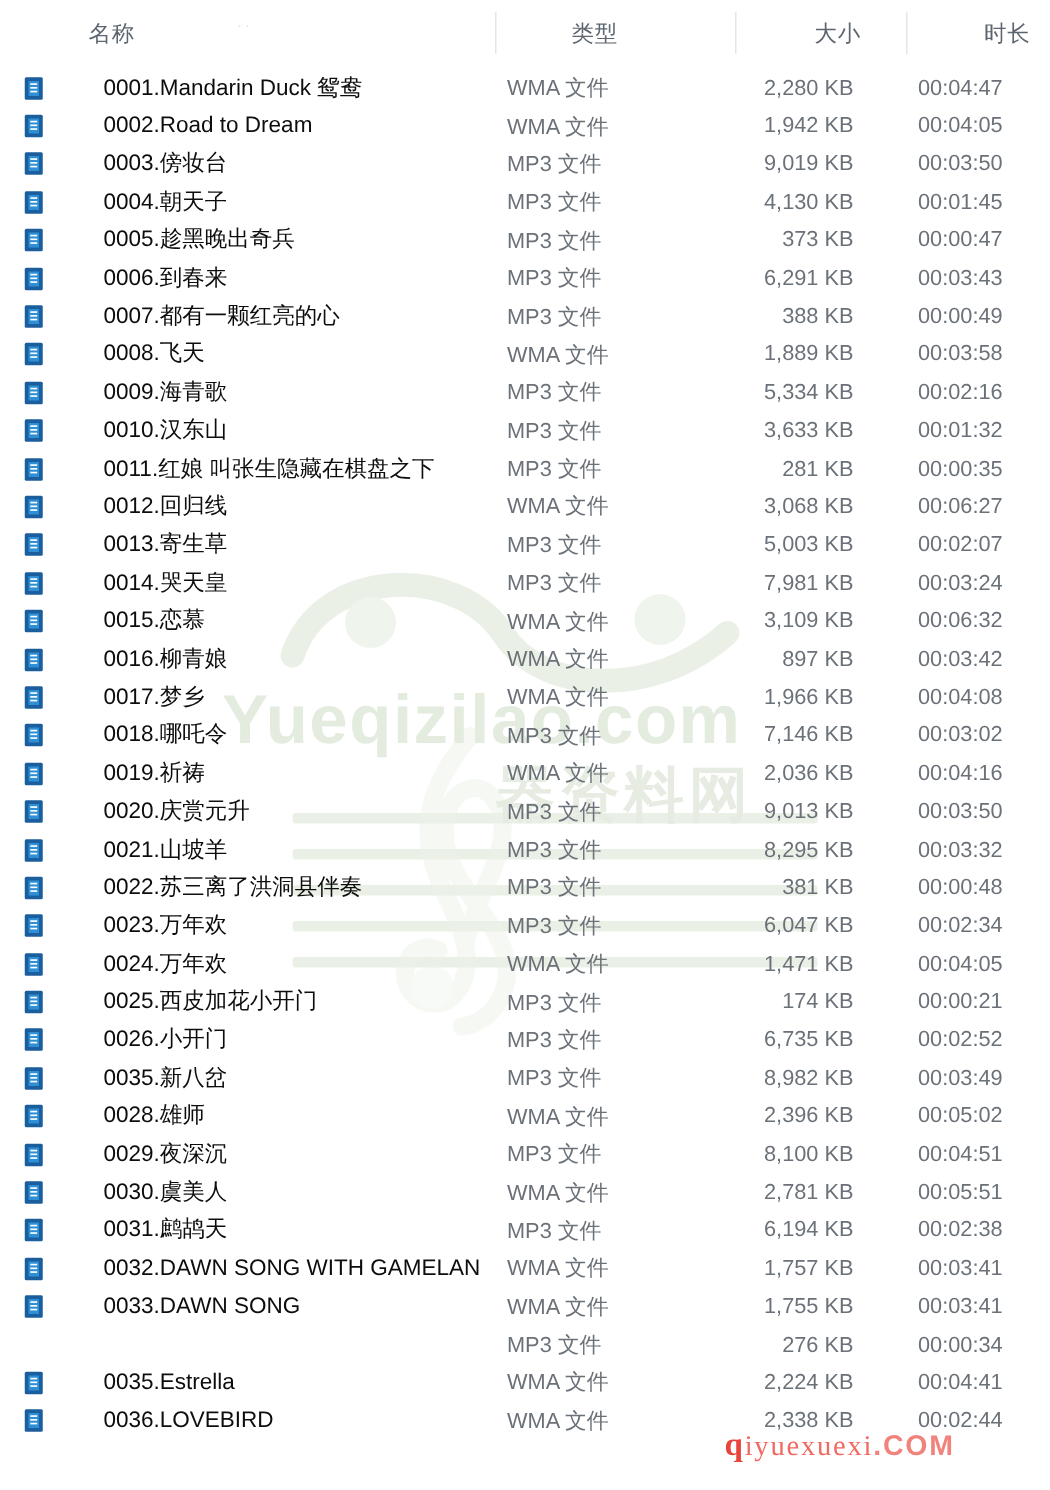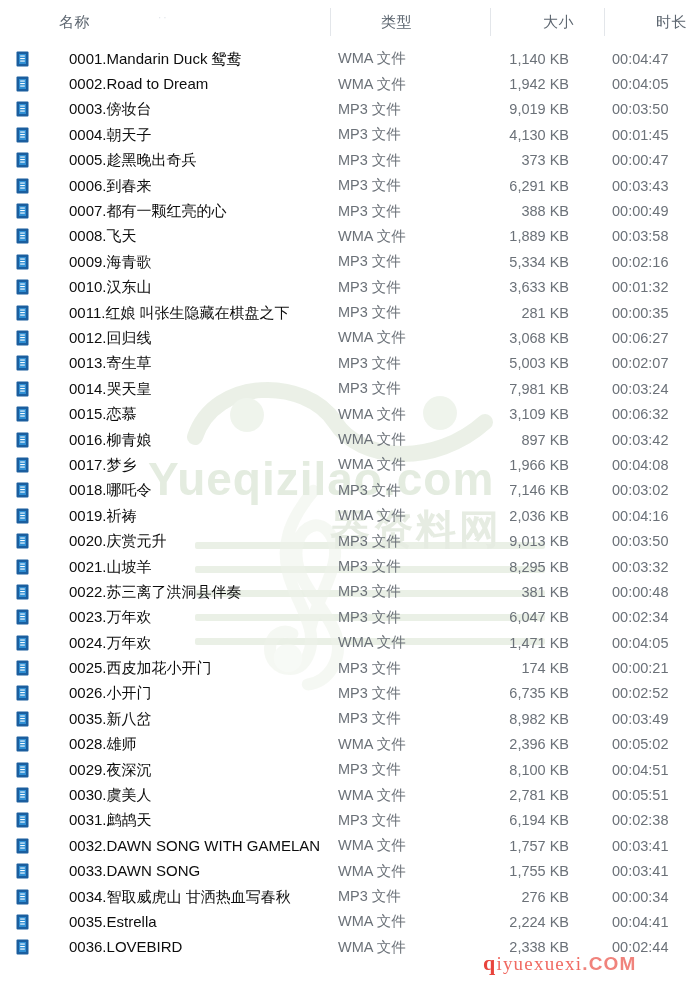--- a/index.html
+++ b/index.html
@@ -225,21 +225,21 @@
           <svg class="fileicon" viewBox="0 0 13 16">
             <rect x="0.5" y="0.5" width="12" height="15" rx="1" fill="#1b5e9e"></rect>
             <rect x="3" y="3" width="7" height="10" fill="#2f8fd4"></rect>
             <rect x="4.2" y="4.5" width="4.6" height="1.1" fill="#ffffff"></rect>
             <rect x="4.2" y="7" width="4.6" height="1.1" fill="#ffffff"></rect>
             <rect x="4.2" y="9.5" width="4.6" height="1.1" fill="#ffffff"></rect>
           </svg>
           <span class="name-text">0001.Mandarin Duck 鸳鸯</span>
         </div>
         <div class="c-type">WMA 文件</div>
-        <div class="c-size">1,140 KB</div>
+        <div class="c-size">2,280 KB</div>
         <div class="c-dur">00:04:47</div>
       </div>
       <div class="row">
         <div class="c-name">
           <svg class="fileicon" viewBox="0 0 13 16">
             <rect x="0.5" y="0.5" width="12" height="15" rx="1" fill="#1b5e9e"></rect>
             <rect x="3" y="3" width="7" height="10" fill="#2f8fd4"></rect>
             <rect x="4.2" y="4.5" width="4.6" height="1.1" fill="#ffffff"></rect>
             <rect x="4.2" y="7" width="4.6" height="1.1" fill="#ffffff"></rect>
             <rect x="4.2" y="9.5" width="4.6" height="1.1" fill="#ffffff"></rect>
@@ -709,30 +709,20 @@
             <rect x="4.2" y="7" width="4.6" height="1.1" fill="#ffffff"></rect>
             <rect x="4.2" y="9.5" width="4.6" height="1.1" fill="#ffffff"></rect>
           </svg>
           <span class="name-text">0033.DAWN SONG</span>
         </div>
         <div class="c-type">WMA 文件</div>
         <div class="c-size">1,755 KB</div>
         <div class="c-dur">00:03:41</div>
       </div>
       <div class="row">
-        <div class="c-name">
-          <svg class="fileicon" viewBox="0 0 13 16">
-            <rect x="0.5" y="0.5" width="12" height="15" rx="1" fill="#1b5e9e"></rect>
-            <rect x="3" y="3" width="7" height="10" fill="#2f8fd4"></rect>
-            <rect x="4.2" y="4.5" width="4.6" height="1.1" fill="#ffffff"></rect>
-            <rect x="4.2" y="7" width="4.6" height="1.1" fill="#ffffff"></rect>
-            <rect x="4.2" y="9.5" width="4.6" height="1.1" fill="#ffffff"></rect>
-          </svg>
-          <span class="name-text">0034.智取威虎山 甘洒热血写春秋</span>
-        </div>
         <div class="c-type">MP3 文件</div>
         <div class="c-size">276 KB</div>
         <div class="c-dur">00:00:34</div>
       </div>
       <div class="row">
         <div class="c-name">
           <svg class="fileicon" viewBox="0 0 13 16">
             <rect x="0.5" y="0.5" width="12" height="15" rx="1" fill="#1b5e9e"></rect>
             <rect x="3" y="3" width="7" height="10" fill="#2f8fd4"></rect>
             <rect x="4.2" y="4.5" width="4.6" height="1.1" fill="#ffffff"></rect>

